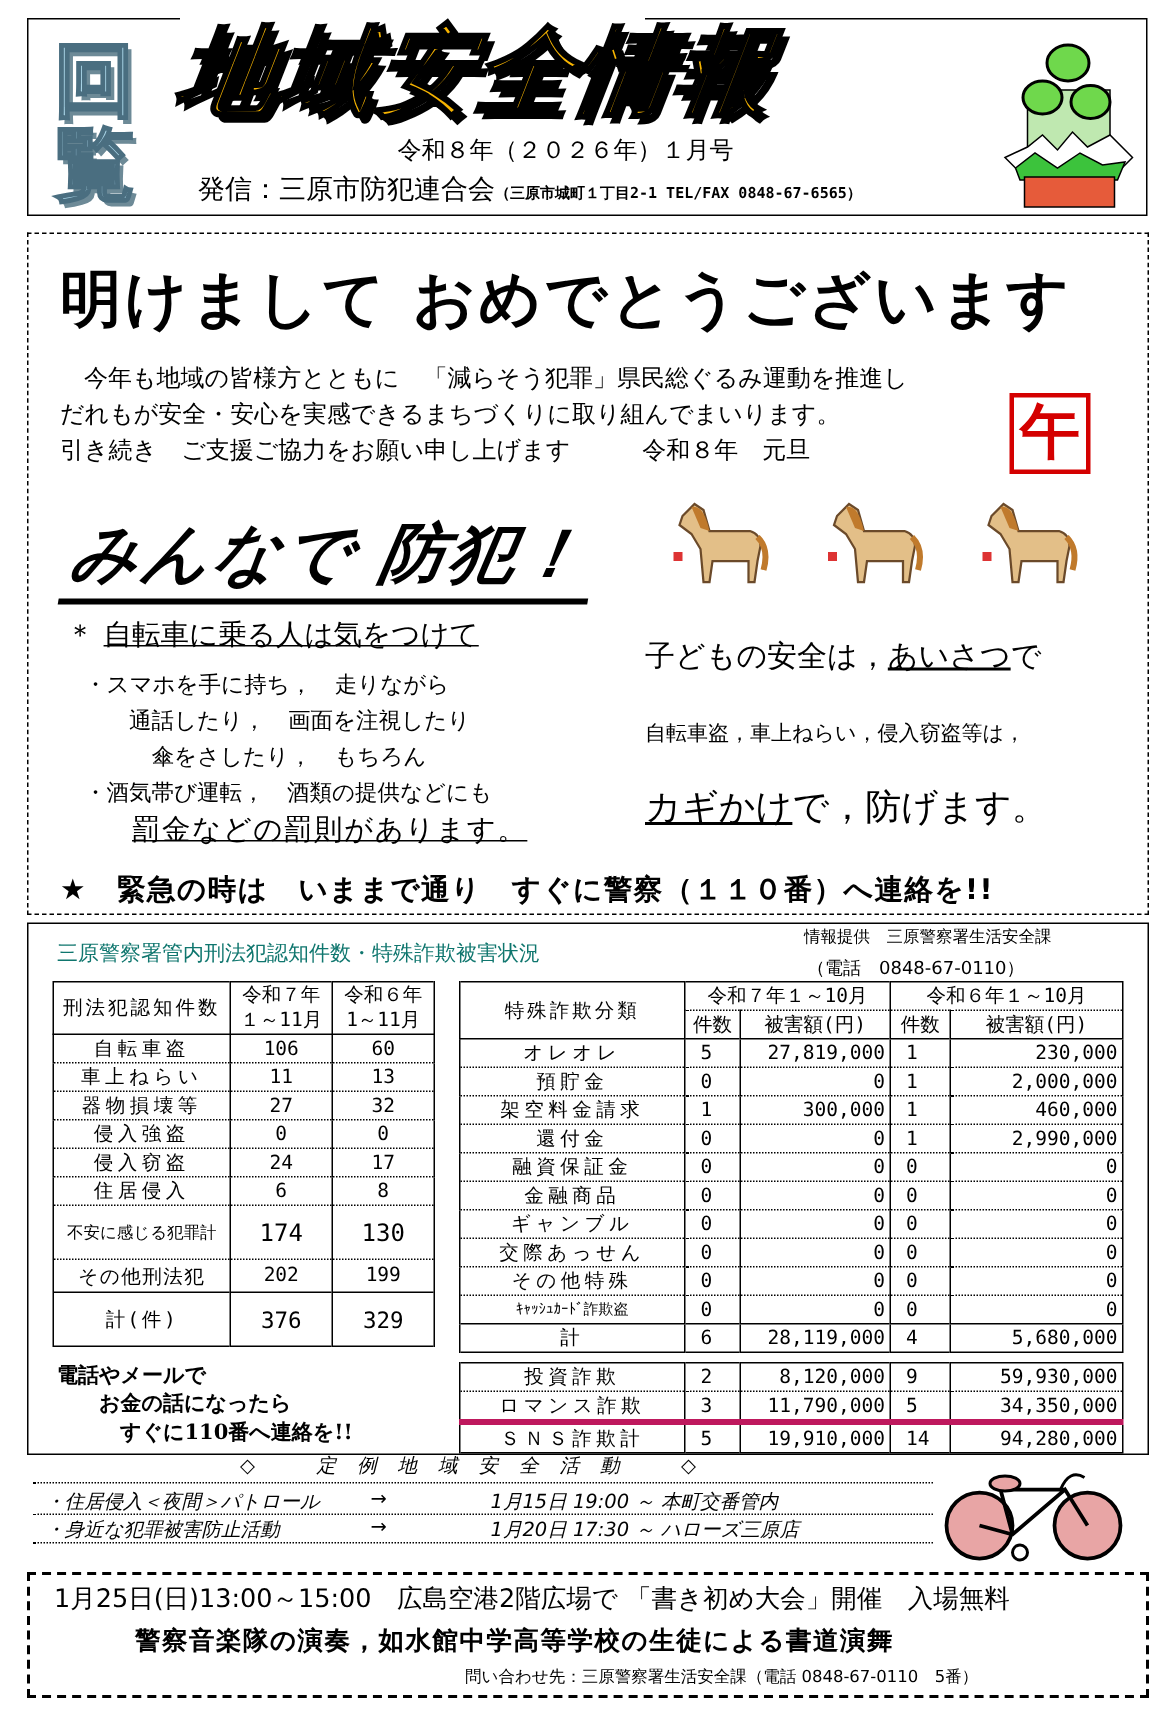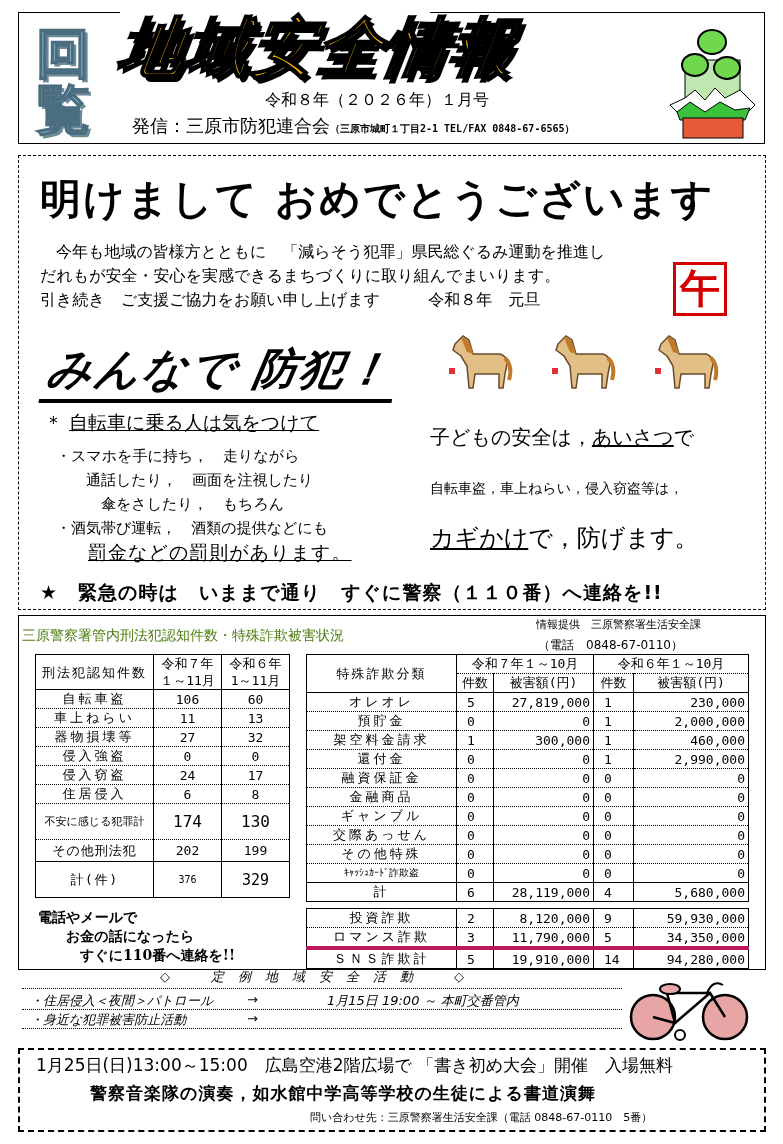--- a/index.html
+++ b/index.html
@@ -35,21 +35,21 @@
   .horse { width: 70px; height: 60px; }
   .kids { left: 430px; top: 424px; font-size: 20px; }
   .kids u { text-decoration: underline; }
   .theft { left: 430px; top: 480px; font-size: 14px; }
   .lock { left: 430px; top: 522px; font-size: 24px; font-family: Liberation Serif, serif; }
   .lock u { text-decoration: underline; }
   .emergency { left: 40px; top: 580px; font-size: 19px; font-weight: bold; letter-spacing: 1px; }
 
   
   .stats-box { left: 18px; top: 615px; width: 748px; height: 355px; border: 1.5px solid #000; }
-  .stats-title { left: 22px; top: 627px; font-size: 14px; color: #4d7c0f; }
+  .stats-title { left: 38px; top: 627px; font-size: 14px; color: #0f766e; }
   .source1 { left: 516px; top: 617px; font-size: 11px; margin-left: 20px; }
   .source2 { left: 538px; top: 637px; font-size: 12px; }
 
   table { border-collapse: collapse; font-family: "DejaVu Sans Mono", monospace; font-size: 13px; }
   td, th { border-left: 1px solid #000; border-right: 1px solid #000; font-weight: normal; padding: 0 3px; height: 19px; }
   tr.dot td { border-bottom: 1px dotted #000; }
   .t1 { left: 35px; top: 654px; width: 255px; border: 1.5px solid #000; }
   .t1 th { border-bottom: 1px solid #000; font-size: 13px; line-height: 17px; }
   .t1 td.lbl { text-align: center; letter-spacing: 3px; width: 118px; font-family: "DejaVu Sans", sans-serif; font-size: 13px; }
   .t1 td.num { text-align: center; width: 68px; }
@@ -206,21 +206,21 @@
         <td class="num" style="font-size:16px;">174</td>
         <td class="num" style="font-size:16px;">130</td>
       </tr>
   <tr style="border-bottom:1px solid #000;">
         <td class="lbl" style="height:22px;letter-spacing:1px;">その他刑法犯</td>
         <td class="num">202</td>
         <td class="num">199</td>
       </tr>
   <tr>
         <td class="lbl" style="height:36px;">計(件)</td>
-        <td class="num" style="font-size:10px;">376</td>
+        <td class="num" style="font-size:15px;">376</td>
         <td class="num" style="font-size:15px;">329</td>
       </tr>
 </tbody>
   </table>
 
 <table class="abs t2">
   <tbody>
       <tr>
     <th rowspan="2" style="border-bottom:1px solid #000;font-family:'DejaVu Sans',sans-serif;letter-spacing:2px;">特殊詐欺分類</th>
     <th colspan="2" style="border-bottom:1px dotted #000;">令和７年１～10月</th>
@@ -347,20 +347,21 @@
 <div class="abs act-title">◇　定例地域安全活動　◇</div>
 <div class="abs act-row" style="top:975px;width:600px;height:14px;"></div>
 <div class="abs act-row" style="top:991px;">
   <span style="left:8px">・住居侵入＜夜間＞パトロール</span>
   <span style="left:225px">→</span>
   <span style="left:305px">1月15日 19:00 ～ 本町交番管内</span>
 </div>
 <div class="abs act-row" style="top:1010px;">
   <span style="left:8px">・身近な犯罪被害防止活動</span>
   <span style="left:225px">→</span>
+  <span style="left:305px">1月20日 17:30 ～ ハローズ三原店</span>
 </div>
 <svg class="abs" style="left:625px;top:975px" width="130" height="72">
   <circle cx="28" cy="42" r="22" fill="#e8a5a5" stroke="#000" stroke-width="2.5"></circle>
   <circle cx="100" cy="42" r="22" fill="#e8a5a5" stroke="#000" stroke-width="2.5"></circle>
   <path d="M28 42 L50 48 L85 18 L100 42 M50 48 L42 18 L85 18" stroke="#000" stroke-width="2.5" fill="none"></path>
   <ellipse cx="45" cy="14" rx="10" ry="5" fill="#e8a5a5" stroke="#000" stroke-width="2"></ellipse>
   <path d="M82 18 Q88 4 98 10" stroke="#000" stroke-width="2" fill="none"></path>
   <circle cx="55" cy="60" r="5" fill="none" stroke="#000" stroke-width="2"></circle>
 </svg>
 

